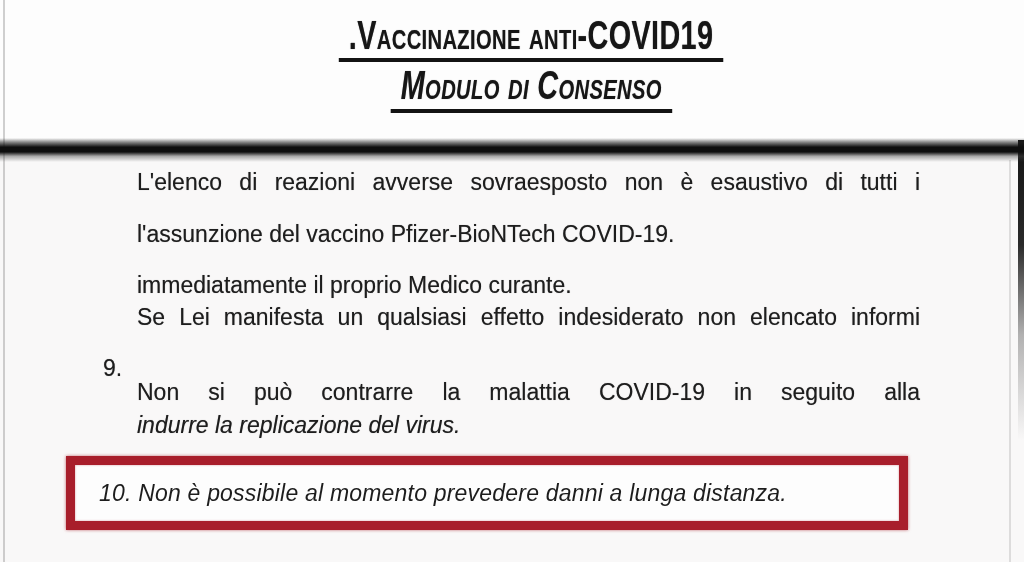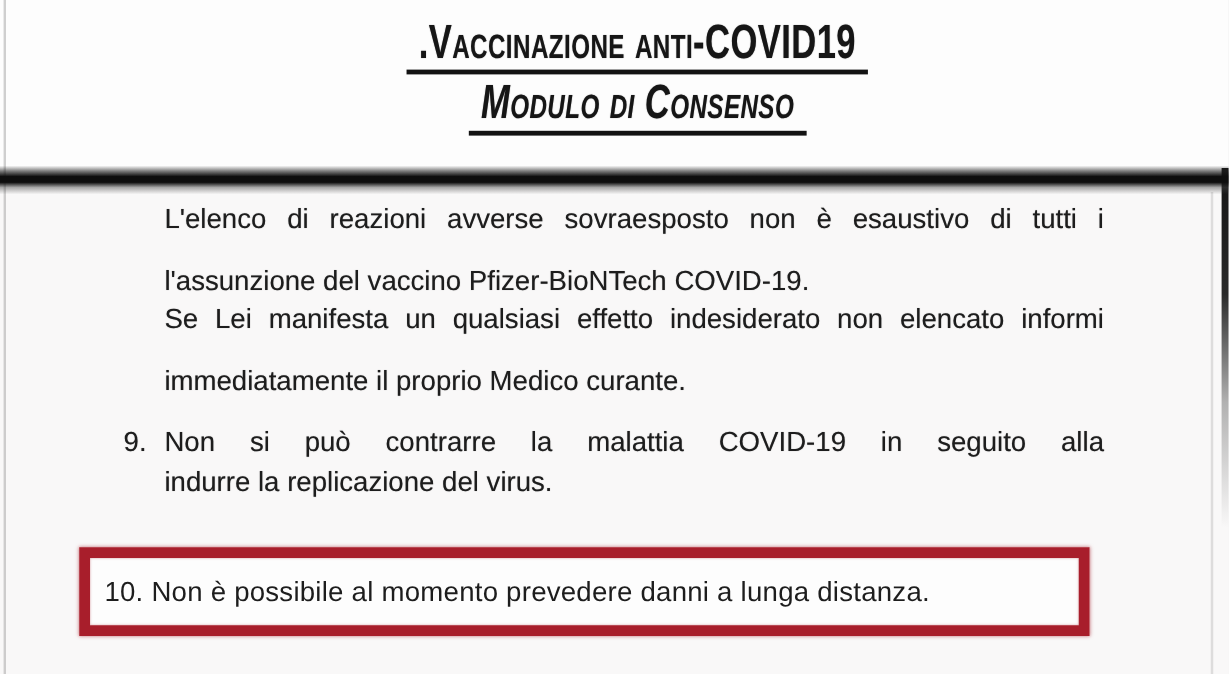--- a/index.html
+++ b/index.html
@@ -75,40 +75,41 @@
   }
   .para-block .line{text-align:justify;text-align-last:justify;}
   .para-block .line.last{text-align-last:left;margin-top:20px;}
   .italic{}
 
   .item9{
     position:absolute;left:103px;top:352px;width:817px;
     display:flex;
   }
   .item9 .item-number{width:34px;flex:none;line-height:33px;}
-  .item9 .item-lines{width:783px;flex:none;}
+  .item9 .item-lines{width:783px;flex:none;margin-top:24px;}
   .item9 .line{text-align:justify;text-align-last:justify;line-height:33px;}
-  .item9 .line.last{text-align-last:left;}
+  .item9 .line.last{text-align-last:left;font-style:italic;}
 
   
   .highlight-box{
     position:absolute;left:66px;top:456px;
     width:842px;height:74px;
     box-sizing:border-box;
     border:9px solid #a81e2b;
     box-shadow:0 0 3px rgba(168,30,43,.65), inset 0 0 2px rgba(168,30,43,.5);
     background:#fdfdfd;
     display:flex;align-items:center;
     z-index:2;
   }
   .highlight-box .item10-text{
-    padding-left:12px;
+    padding-left:24px;
     font-size:23px;
     letter-spacing:.2px;
     white-space:nowrap;
+    font-style:italic;
   }
 </style>
 </head>
 <body>
 
 <div class="stage">
 
   <div class="lower-bg"></div>
   <div class="page-edge-left"></div>
   <div class="page-edge-right"></div>
@@ -116,22 +117,22 @@
   <div class="divider-band"></div>
 
   <div class="doc-header">
     <div class="title-line">.Vaccinazione anti-COVID19</div>
     <div class="title-line second">Modulo di Consenso</div>
   </div>
 
   <div class="para-block body-text italic">
     <div class="line">L'elenco di reazioni avverse sovraesposto non è esaustivo di tutti i</div>
     <div class="line last">l'assunzione del vaccino Pfizer-BioNTech COVID-19.</div>
+    <div class="line last">immediatamente il proprio Medico curante.</div>
     <div class="line">Se Lei manifesta un qualsiasi effetto indesiderato non elencato informi</div>
-    <div class="line last">immediatamente il proprio Medico curante.</div>
   </div>
 
   <div class="item9 body-text">
     <div class="item-number">9.</div>
     <div class="item-lines">
       <div class="line">Non si può contrarre la malattia COVID-19 in seguito alla</div>
       <div class="line last">indurre la replicazione del virus.</div>
     </div>
   </div>
 

